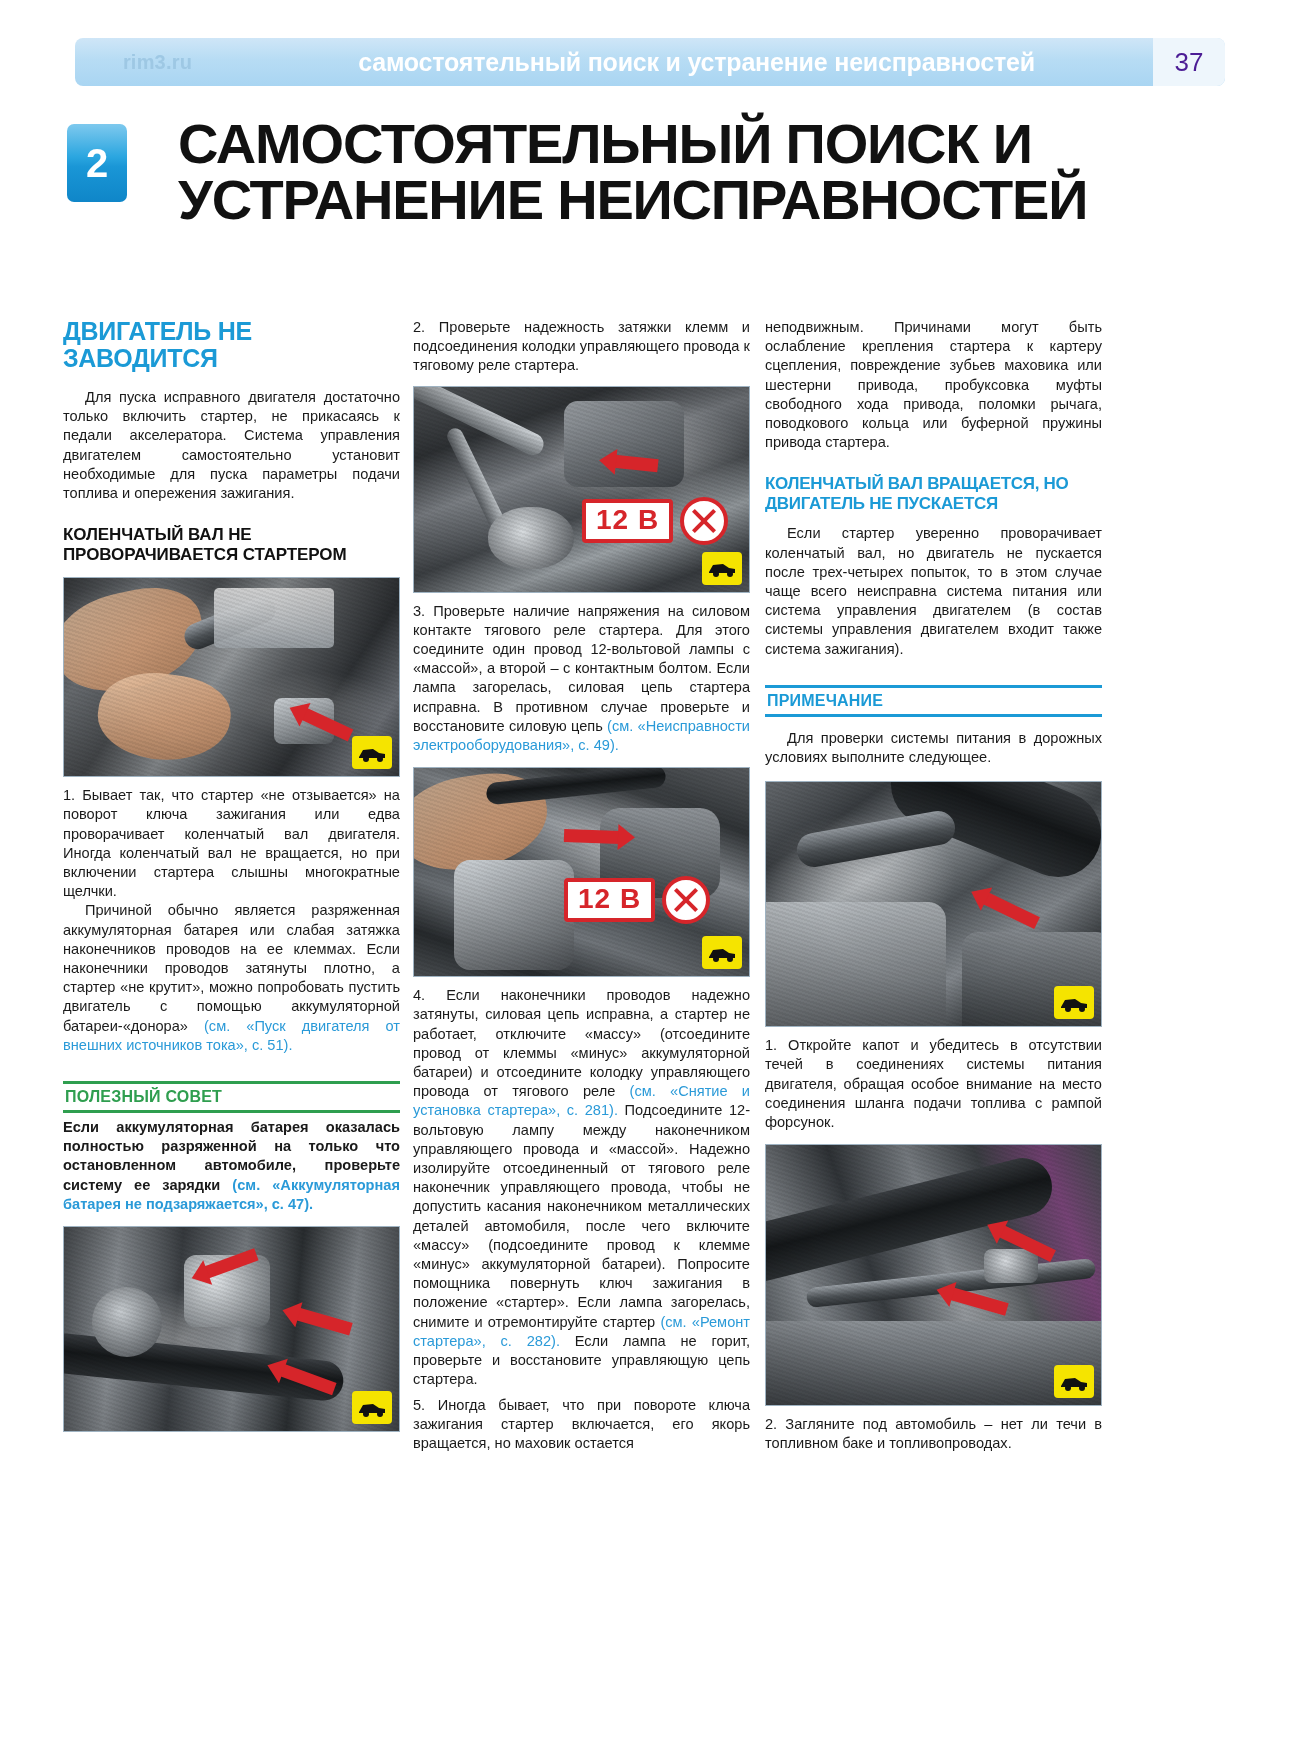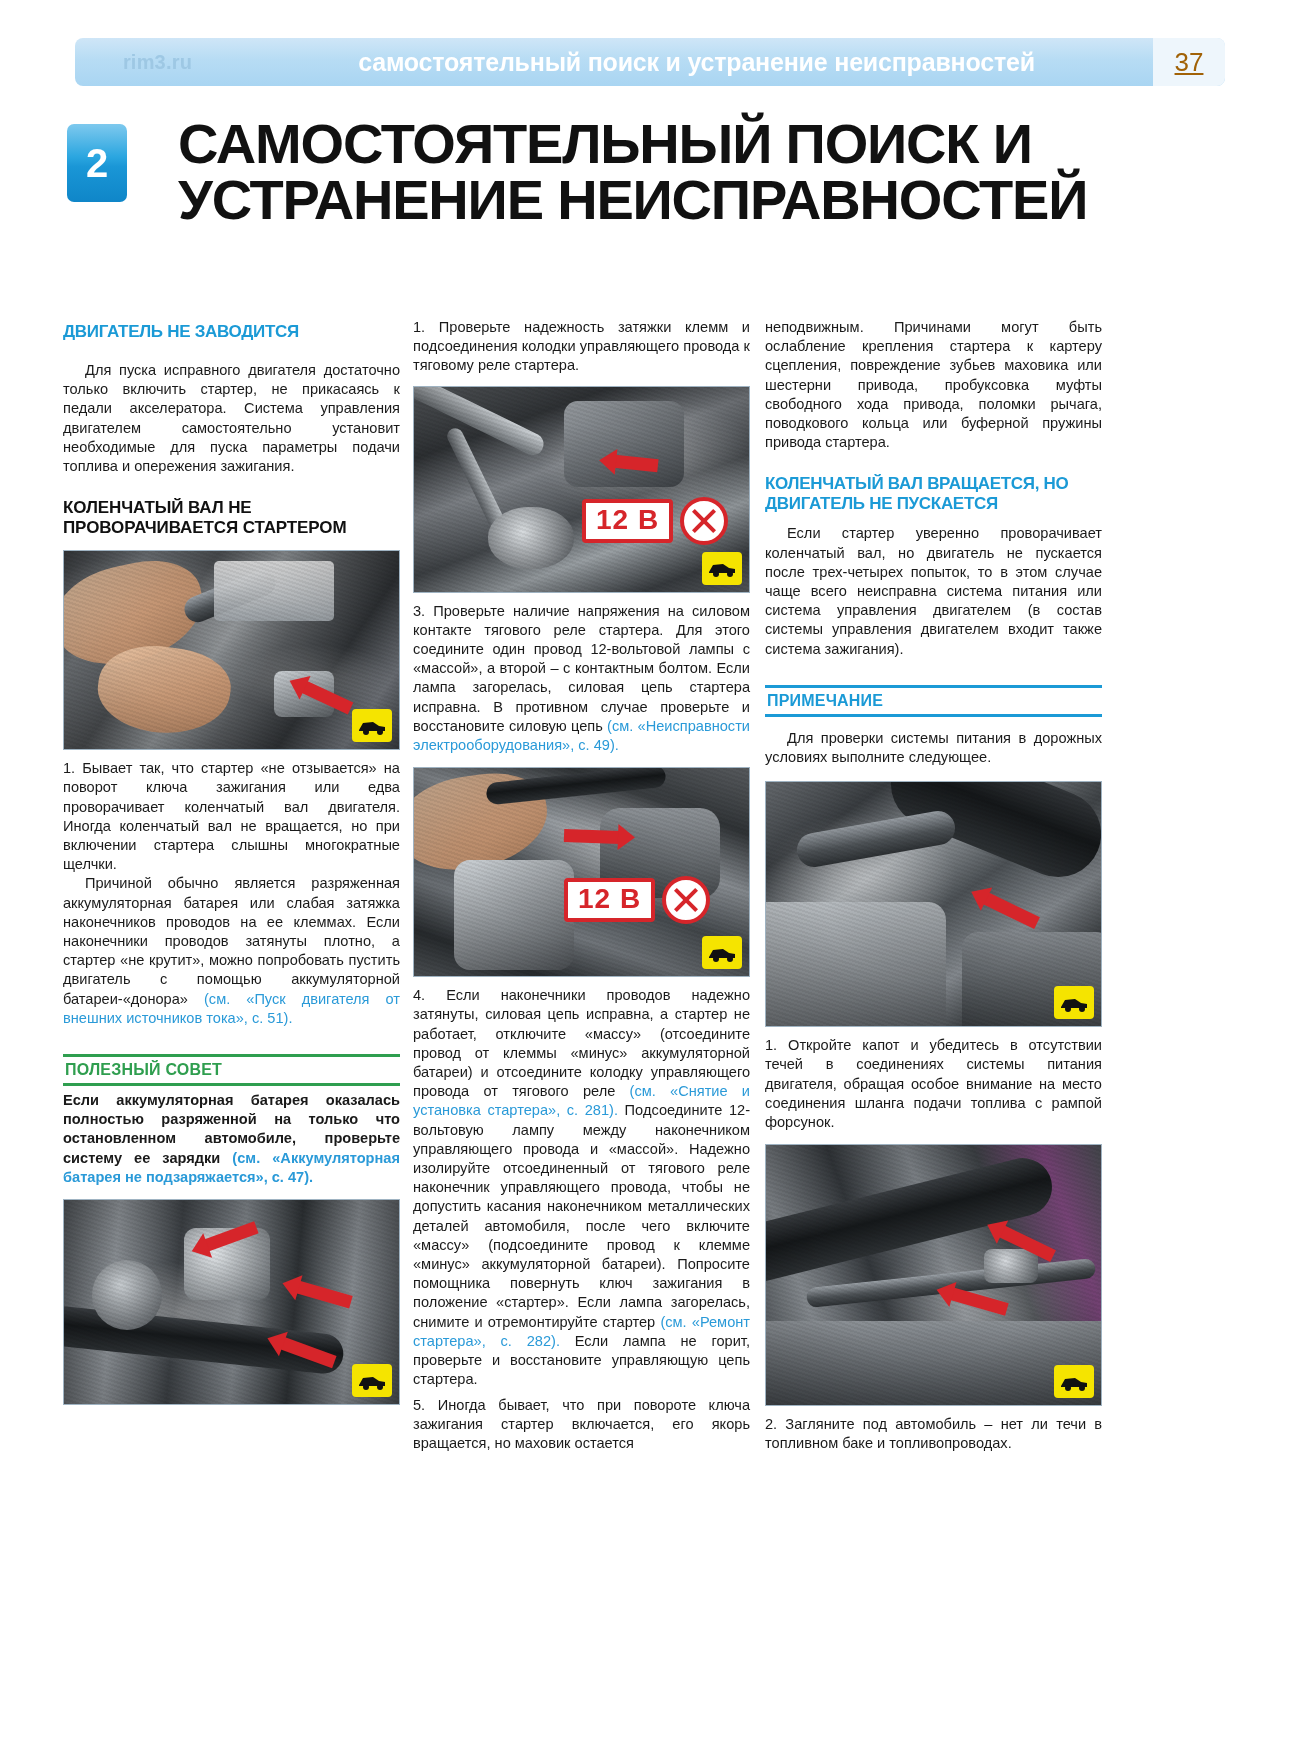--- a/index.html
+++ b/index.html
@@ -22,21 +22,21 @@
     width:165px;text-align:center;font-size:20px;font-weight:bold;
     color:#9ec8e4;letter-spacing:.2px;
   }
   .header-title{
     flex:1;text-align:center;color:#ffffff;font-size:25px;font-weight:bold;
     letter-spacing:-.2px;white-space:nowrap;
   }
   .header-page{
     width:72px;height:48px;background:#eef6fc;
     display:flex;align-items:center;justify-content:center;
-    font-size:26px;color:#a16207;font-weight:normal;text-decoration:underline;
+    font-size:26px;color:#4c1d95;font-weight:normal;
   }
 
   
   .chapter-badge{
     position:absolute;left:67px;top:124px;width:60px;height:78px;border-radius:7px;
     background:linear-gradient(180deg,#7ec9ee 0%,#2ba6e0 42%,#1a96d6 55%,#0f86c8 100%);
     display:flex;align-items:center;justify-content:center;
   }
   .chapter-badge span{color:#fff;font-size:40px;font-weight:bold;line-height:1;}
   .chapter-title{
@@ -45,21 +45,21 @@
     letter-spacing:-1.2px;
   }
 
   
   .col{position:absolute;top:318px;width:337px;}
   .col1{left:63px;}
   .col2{left:413px;}
   .col3{left:765px;}
 
   .h-blue{
-    color:#1b9ad6;font-size:17px;line-height:27px;font-weight:bold;
+    color:#1b9ad6;font-size:25px;line-height:27px;font-weight:bold;
     margin:0 0 16px 0;letter-spacing:-.3px;
   }
   .h-black{
     color:#111;font-size:17px;line-height:20px;font-weight:bold;
     margin:22px 0 10px 0;letter-spacing:-.1px;
   }
 
   p.body{
     margin:0 0 0 0;font-size:14.6px;line-height:19.2px;
     text-align:justify;text-indent:22px;color:#1a1a1a;
@@ -246,21 +246,21 @@
           <path d="M2 14 L6 7 L16 6 L22 10 L28 11 L28 15 L2 15 Z" fill="#111"></path>
           <circle cx="9" cy="16" r="3" fill="#111"></circle>
             <circle cx="23" cy="16" r="3" fill="#111"></circle>
         </svg>
       </div>
     </div>
   </div>
 
   <div class="col col2">
 
-    <p class="cap" style="margin-top:0;">1. Проверьте надежность затяжки клемм и подсоединения колодки управляющего провода к тяговому реле стартера.</p>
+    <p class="cap" style="margin-top:0;">2. Проверьте надежность затяжки клемм и подсоединения колодки управляющего провода к тяговому реле стартера.</p>
 
     <div class="photo fr" style="height:207px;margin-top:10px;">
       <div class="ph-inner tex-b">
         <div class="pipe-l" style="left:-14px;top:18px;width:150px;height:22px;transform:rotate(26deg);background:linear-gradient(180deg,#cfd4d8,#6b7074);"></div>
         <div class="pipe-l" style="left:4px;top:88px;width:120px;height:16px;transform:rotate(64deg);background:linear-gradient(180deg,#b9bec2,#55595d);"></div>
         <div style="position:absolute;left:150px;top:14px;width:120px;height:86px;background:linear-gradient(160deg,#9ba0a5,#3b3f43);border-radius:14px;"></div>
         <div style="position:absolute;left:74px;top:120px;width:86px;height:62px;background:radial-gradient(circle at 40% 40%,#d7dbde,#4a4e52);border-radius:48%;"></div>
       </div>
       <div class="arrow" style="left:200px;top:70px;width:44px;transform:rotate(186deg);"></div>
       <div class="lamp" style="left:168px;top:110px;">

